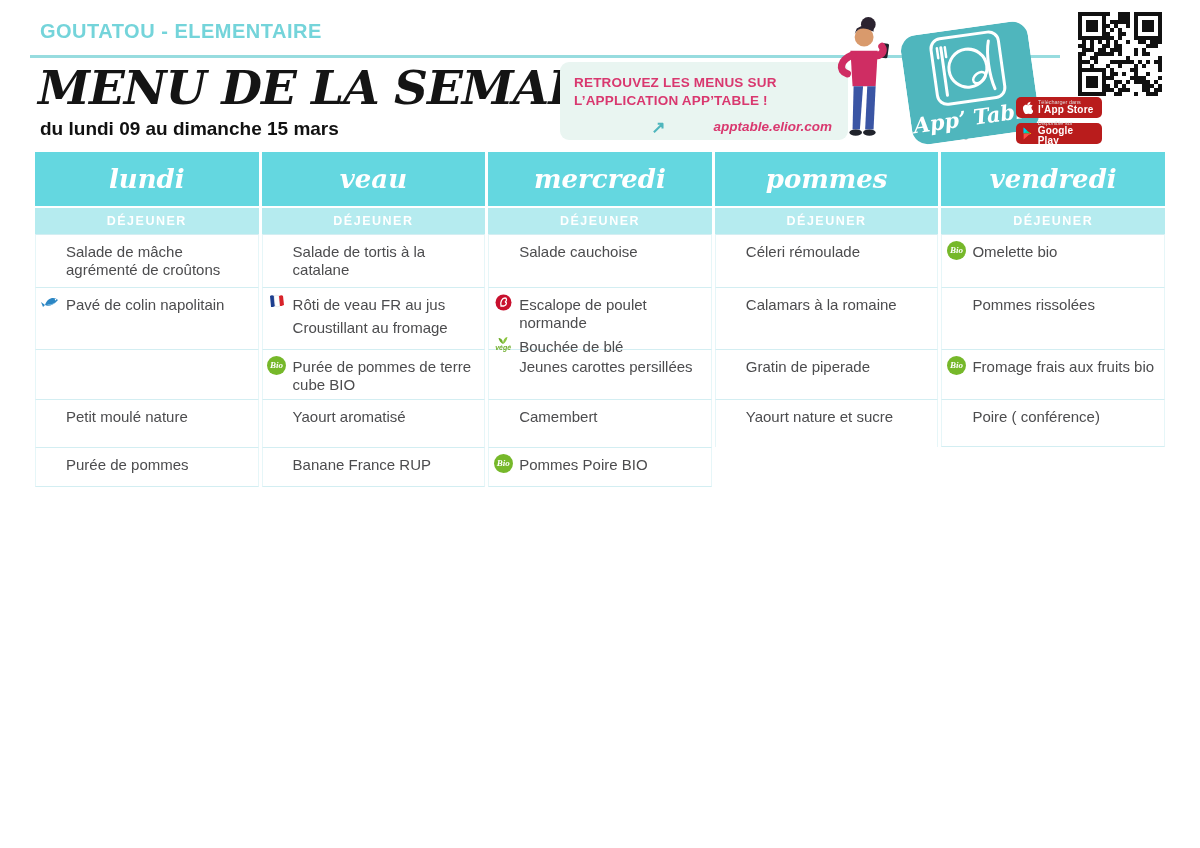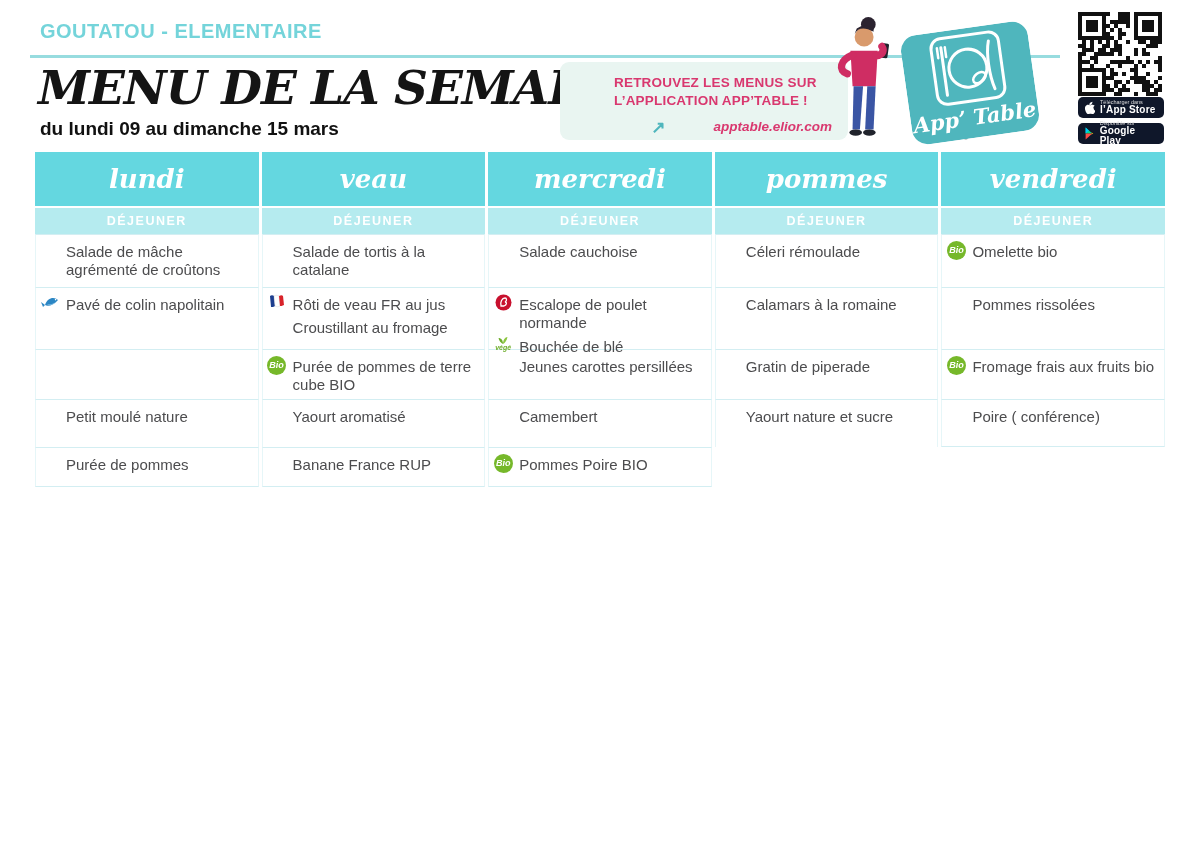--- a/index.html
+++ b/index.html
@@ -6,46 +6,46 @@
   body{width:1200px;height:848px;position:relative;font-family:"Liberation Sans",sans-serif;overflow:hidden;}
 
   
   .school{position:absolute;left:40px;top:20px;font-size:20px;font-weight:bold;letter-spacing:.5px;color:#74d4da;}
   .rule{position:absolute;left:30px;top:55px;width:1030px;height:3px;background:#97dcdf;}
   .title{position:absolute;left:38px;top:60px;font-family:"DejaVu Serif",serif;font-style:italic;font-weight:bold;font-size:47px;color:#141414;letter-spacing:-1px;white-space:nowrap;}
   .daterange{position:absolute;left:40px;top:118px;font-size:19px;font-weight:bold;color:#111;}
 
   
   .banner{position:absolute;left:560px;top:62px;width:288px;height:78px;background:#e9f5f1;border-radius:9px;padding:12px 0 0 14px;box-sizing:border-box;}
-  .banner .l{font-size:13.5px;font-weight:bold;color:#d9386f;letter-spacing:.2px;line-height:1.35;margin-left:40px;}
+  .banner .l{font-size:13.5px;font-weight:bold;color:#d9386f;letter-spacing:.2px;line-height:1.35;}
   .banner .urlrow{margin-top:5px;padding-right:16px;text-align:right;font-size:13.5px;font-weight:bold;font-style:italic;color:#d9386f;}
   .cursor-arrow{display:inline-block;color:#4fb6bd;font-style:normal;font-weight:bold;font-size:17px;margin-right:48px;transform:translateY(2px);}
 
   .woman{position:absolute;left:812px;top:16px;}
   .apptable-logo{position:absolute;left:906px;top:28px;width:128px;height:110px;transform:rotate(-8deg);}
   .waves{position:absolute;left:944px;top:92px;}
 
   .qr{position:absolute;left:1078px;top:12px;}
 
-  .badge{position:absolute;left:1078px;width:86px;height:21px;background:#0f172a;border-radius:5px;color:#fff;display:flex;align-items:center;padding:0 6px;box-sizing:border-box;gap:5px;}
+  .badge{position:absolute;left:1016px;width:86px;height:21px;background:#b91c1c;border-radius:5px;color:#fff;display:flex;align-items:center;padding:0 6px;box-sizing:border-box;gap:5px;}
   .badge .txt{display:flex;flex-direction:column;line-height:1;}
   .badge .small{font-size:5.5px;color:#ddd;}
   .badge .big{font-size:10px;font-weight:bold;letter-spacing:.2px;}
   #badge-appstore{top:97px;}
   #badge-gplay{top:123px;}
 
   
   #menu-table{position:absolute;left:35px;top:152px;width:1130px;display:grid;grid-template-columns:repeat(5,1fr);grid-template-rows:56px 26px 53px 62px 50px 48px 40px;column-gap:3px;}
   .day-head{background:#64d7e0;color:#fff;display:flex;align-items:center;justify-content:center;font-family:"DejaVu Serif",serif;font-style:italic;font-weight:bold;font-size:26px;border-bottom:2px solid #fff;}
   .meal-head{background:#b5ebef;color:#fff;font-size:12.5px;font-weight:bold;letter-spacing:1.5px;display:flex;align-items:center;justify-content:center;}
   .cell{background:#fff;border-top:1px solid #d3eef2;border-left:1px solid #e6f6f8;border-right:1px solid #e6f6f8;padding:8px 8px 2px 30px;font-size:15px;color:#4c4c4e;line-height:1.22;box-sizing:border-box;}
   .cell.last{border-bottom:1px solid #d3eef2;}
   .item{position:relative;margin-bottom:5px;}
   .ic{position:absolute;left:-27px;top:-2px;width:22px;display:flex;flex-direction:column;align-items:center;}
-  .ic-bio{width:19px;height:19px;border-radius:50%;background:#76b82a;color:#fff;font-family:Liberation Sans, sans-serif;font-style:italic;font-weight:bold;font-size:9px;display:flex;align-items:center;justify-content:center;}
+  .ic-bio{width:19px;height:19px;border-radius:50%;background:#76b82a;color:#fff;font-family:Liberation Serif, serif;font-style:italic;font-weight:bold;font-size:9px;display:flex;align-items:center;justify-content:center;}
   .ic-vege-txt{font-size:7px;font-weight:bold;font-style:italic;color:#6fae2b;line-height:1;}
 </style>
 </head>
 <body>
 
 <div class="school">GOUTATOU - ELEMENTAIRE</div>
 <div class="rule"></div>
 <div class="title">MENU DE LA SEMAINE</div>
 <div class="daterange">du lundi 09 au dimanche 15 mars</div>
 

